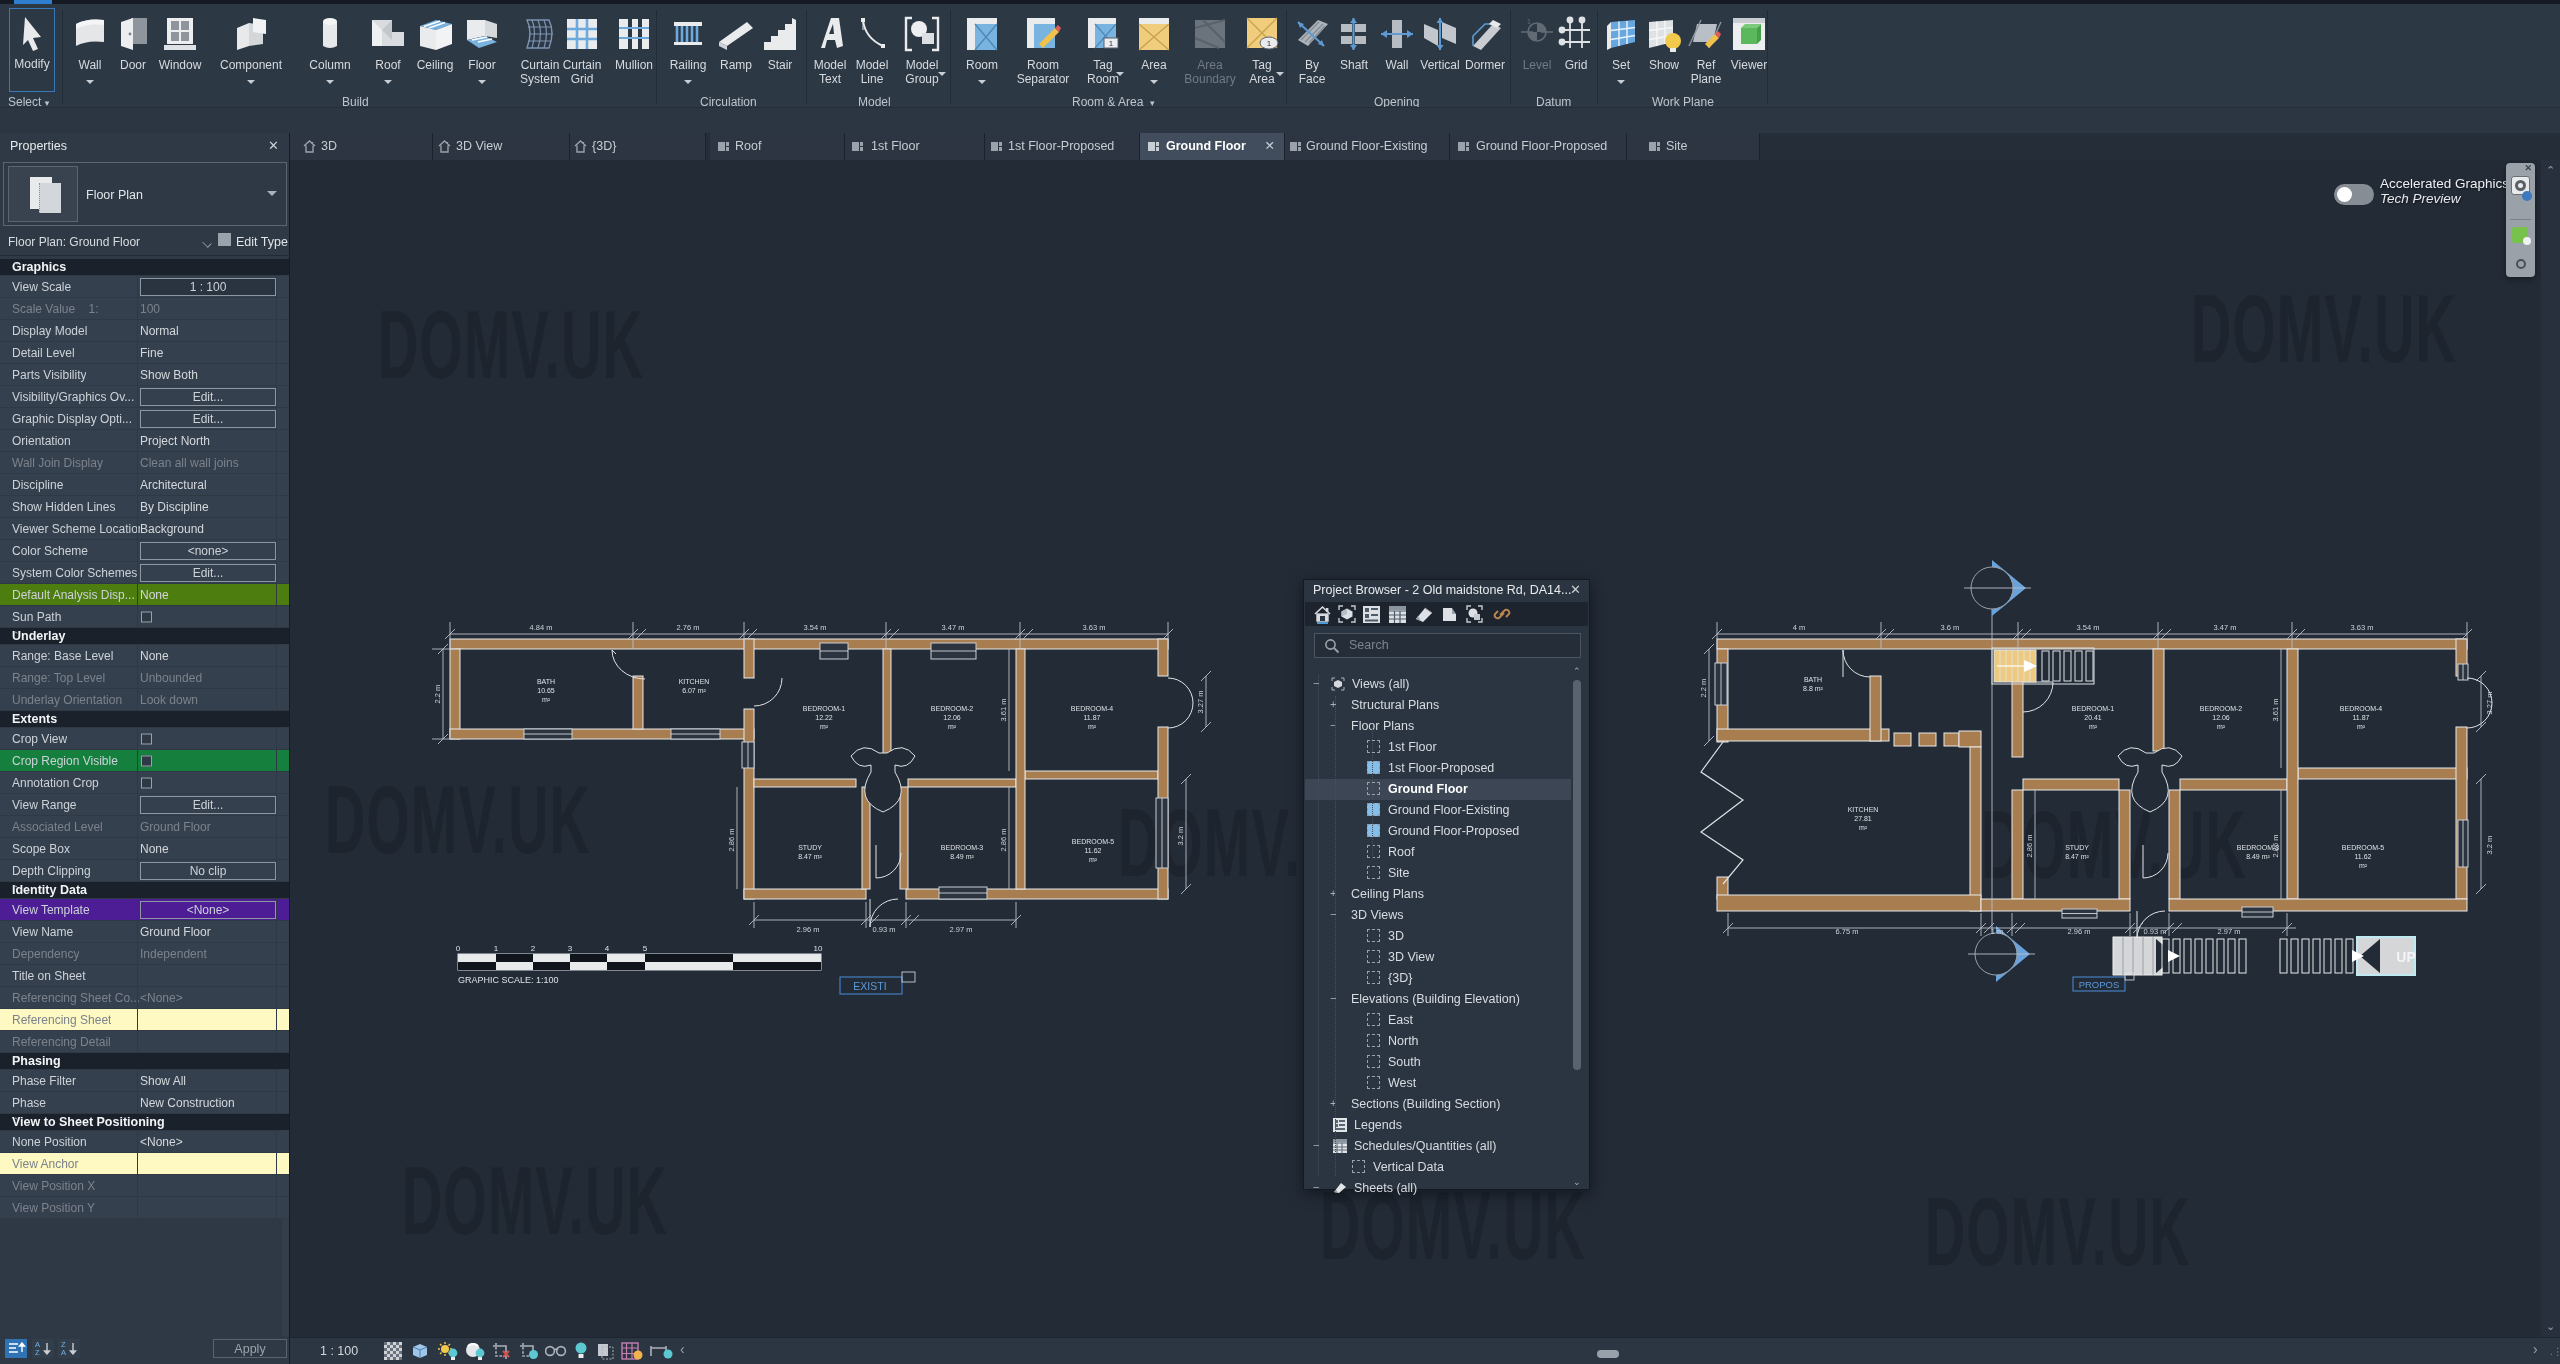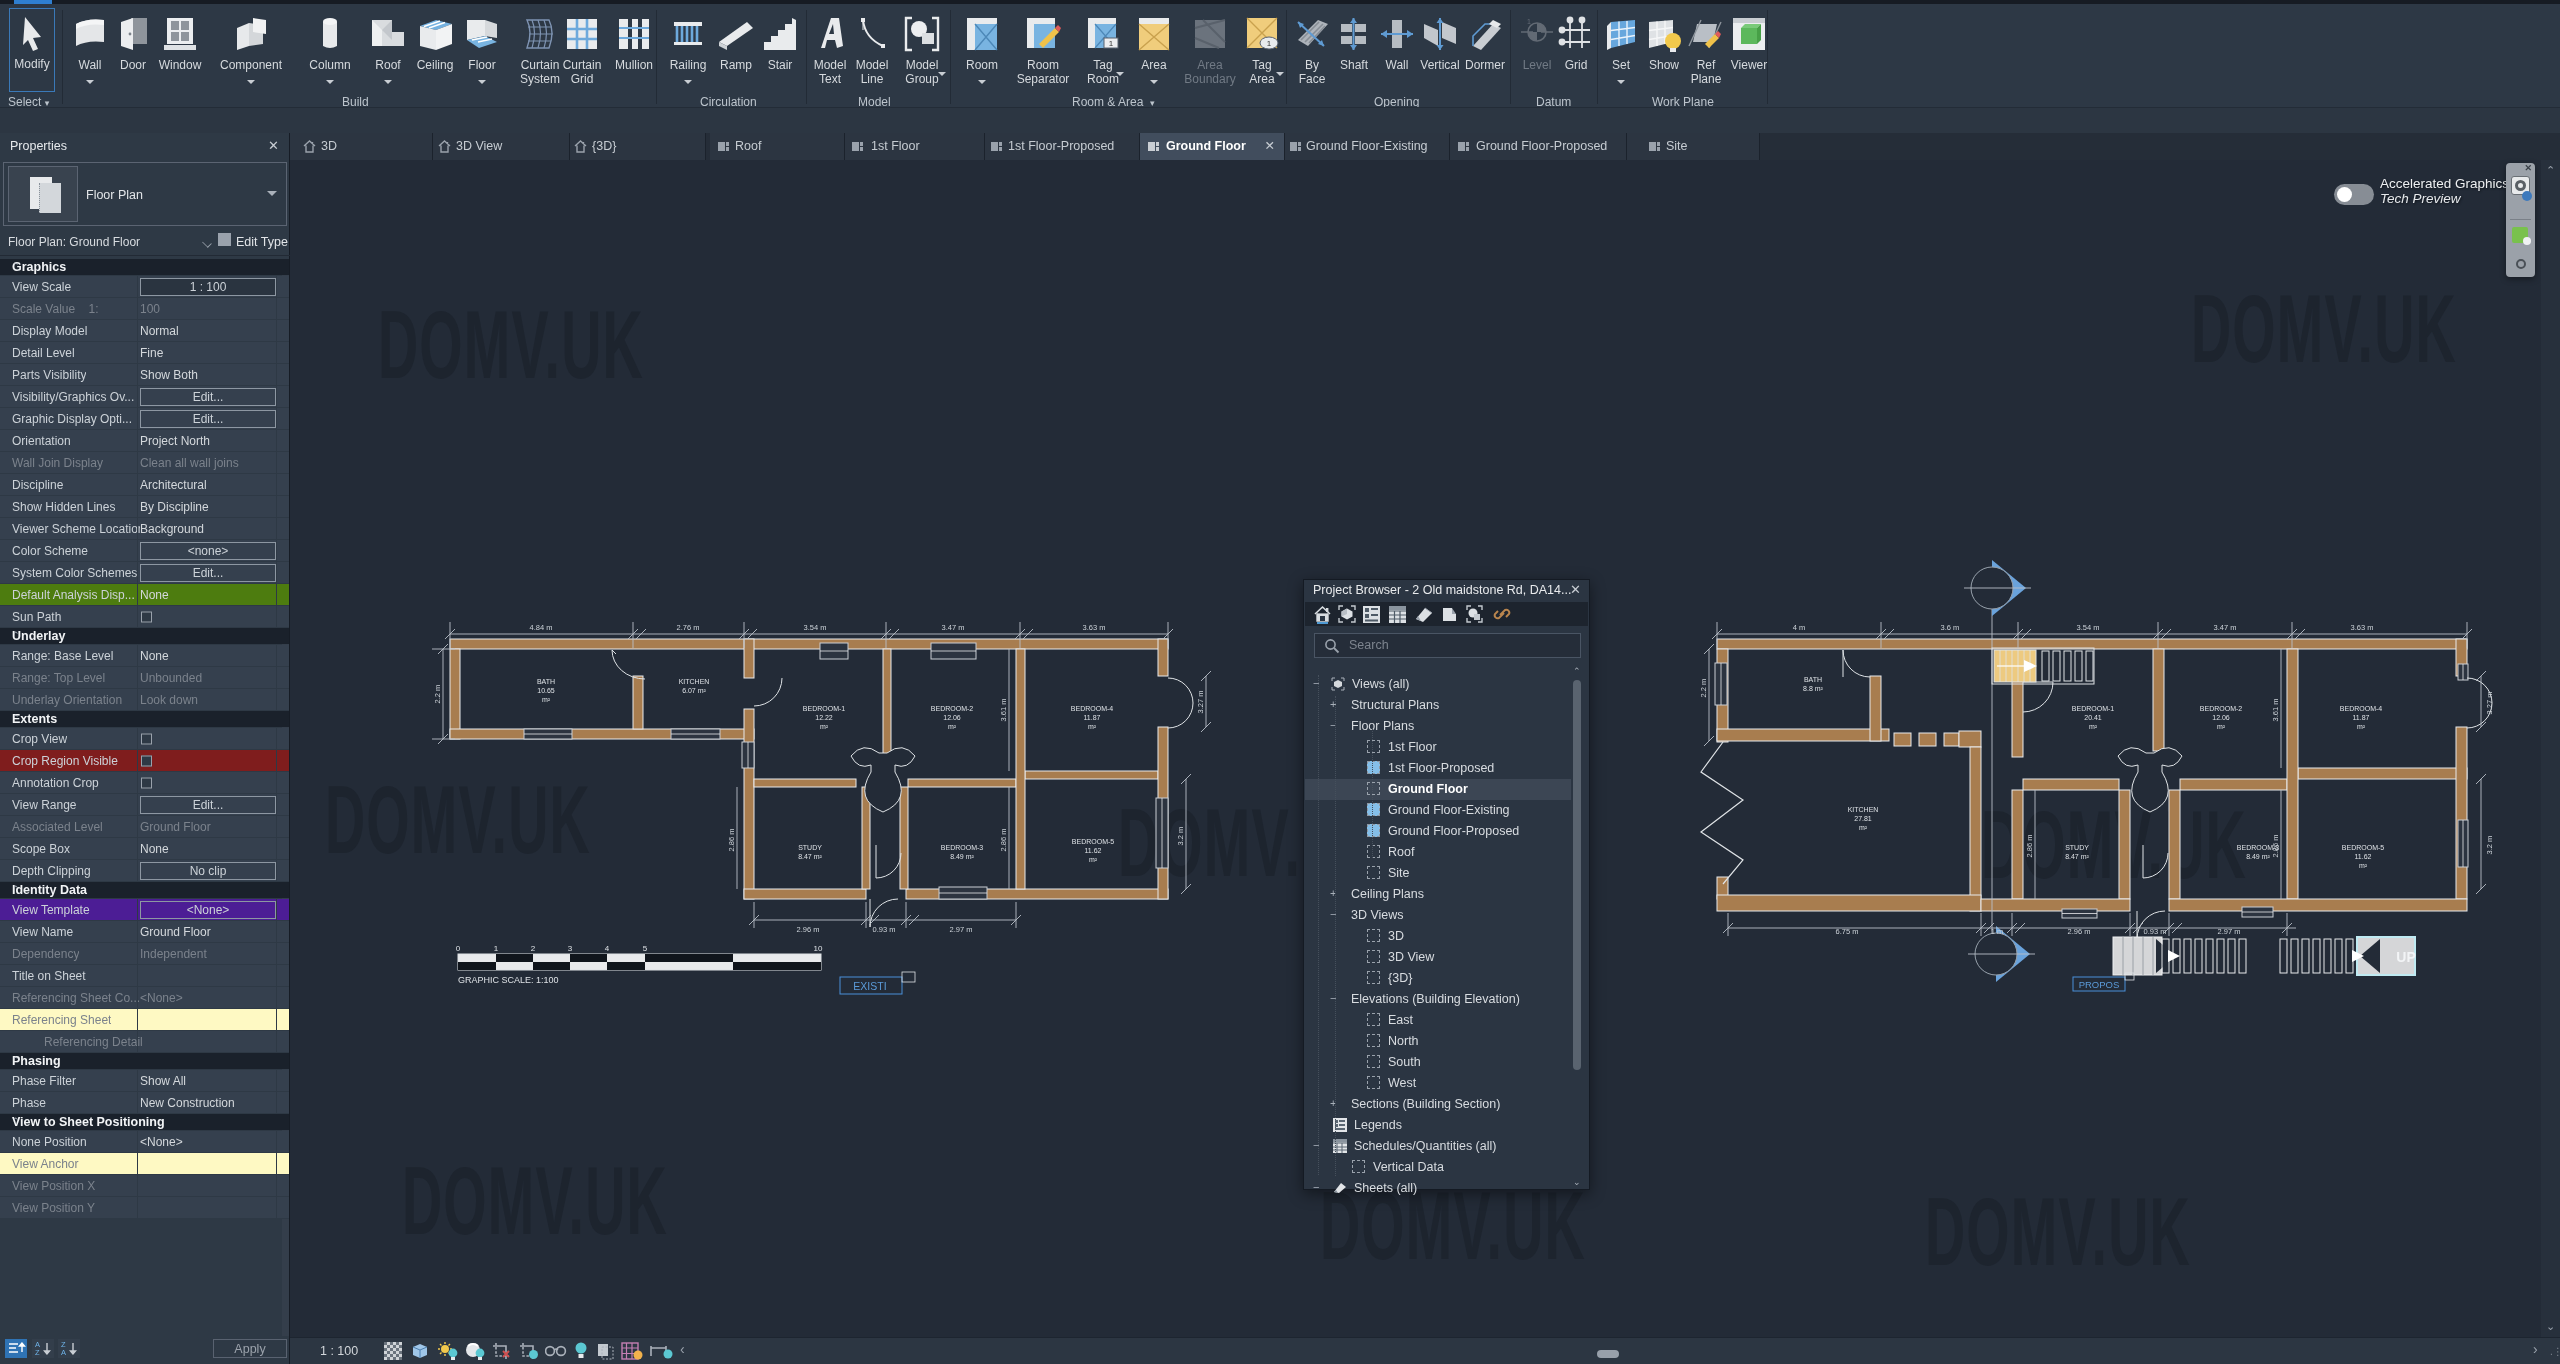--- a/index.html
+++ b/index.html
@@ -683,21 +683,21 @@
         <span>Extents</span>
         <span class="pin">⌃</span>
       </div>
     <div class="prow" style="top:595px;height:22px;background:#35404e">
         <div class="lab" style="">Crop View</div>
         <div class="chk"></div>
         <div style="position:absolute;left:0;bottom:0;width:100%;height:1px;background:#2e3945"></div>
         <div style="position:absolute;left:137px;top:0;width:1px;height:100%;background:#2e3945"></div>
         <div style="position:absolute;right:12px;top:0;width:1px;height:100%;background:#2e3945"></div>
       </div>
-    <div class="prow" style="top:617px;height:22px;background:#7f1d1d">
+    <div class="prow" style="top:617px;height:22px;background:#15803d">
         <div class="lab" style="">Crop Region Visible</div>
         <div class="chk"></div>
         <div style="position:absolute;left:0;bottom:0;width:100%;height:1px;background:#2e3945"></div>
         <div style="position:absolute;left:137px;top:0;width:1px;height:100%;background:#2e3945"></div>
         <div style="position:absolute;right:12px;top:0;width:1px;height:100%;background:#2e3945"></div>
       </div>
     <div class="prow" style="top:639px;height:22px;background:#35404e">
         <div class="lab" style="">Annotation Crop</div>
         <div class="chk"></div>
         <div style="position:absolute;left:0;bottom:0;width:100%;height:1px;background:#2e3945"></div>
@@ -778,21 +778,21 @@
         <div style="position:absolute;right:12px;top:0;width:1px;height:100%;background:#2e3945"></div>
       </div>
     <div class="prow" style="top:876px;height:22px;background:#fef9c3">
         <div class="lab" style="color:#7b828c;">Referencing Sheet</div>
         <div class="val" style="color:#7b828c"></div>
         <div style="position:absolute;left:0;bottom:0;width:100%;height:1px;background:#2e3945"></div>
         <div style="position:absolute;left:137px;top:0;width:1px;height:100%;background:#2e3945"></div>
         <div style="position:absolute;right:12px;top:0;width:1px;height:100%;background:#2e3945"></div>
       </div>
     <div class="prow" style="top:898px;height:22px;background:#35404e">
-        <div class="lab" style="color:#7b828c;margin-left:32px;">Referencing Detail</div>
+        <div class="lab" style="color:#7b828c;">Referencing Detail</div>
         <div class="val" style="color:#7b828c"></div>
         <div style="position:absolute;left:0;bottom:0;width:100%;height:1px;background:#2e3945"></div>
         <div style="position:absolute;left:137px;top:0;width:1px;height:100%;background:#2e3945"></div>
         <div style="position:absolute;right:12px;top:0;width:1px;height:100%;background:#2e3945"></div>
       </div>
     <div class="psec" style="top:920px">
         <span>Phasing</span>
         <span class="pin">⌃</span>
       </div>
     <div class="prow" style="top:937px;height:22px;background:#35404e">

